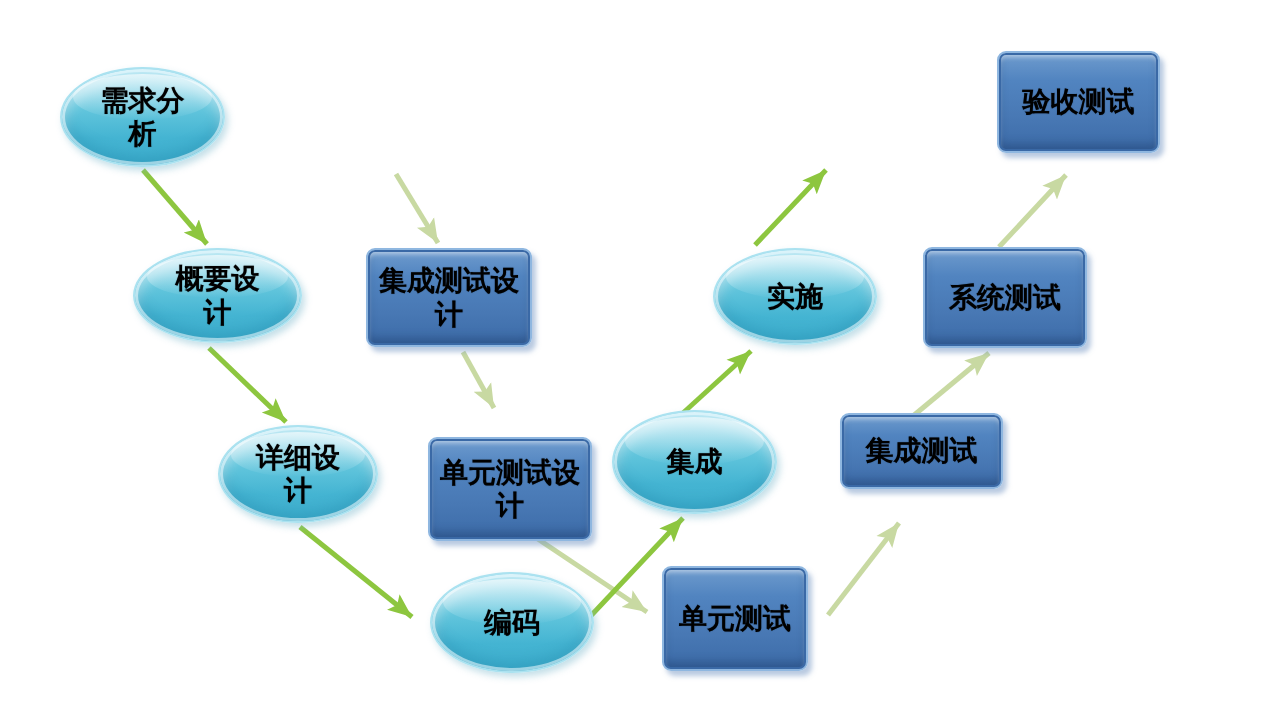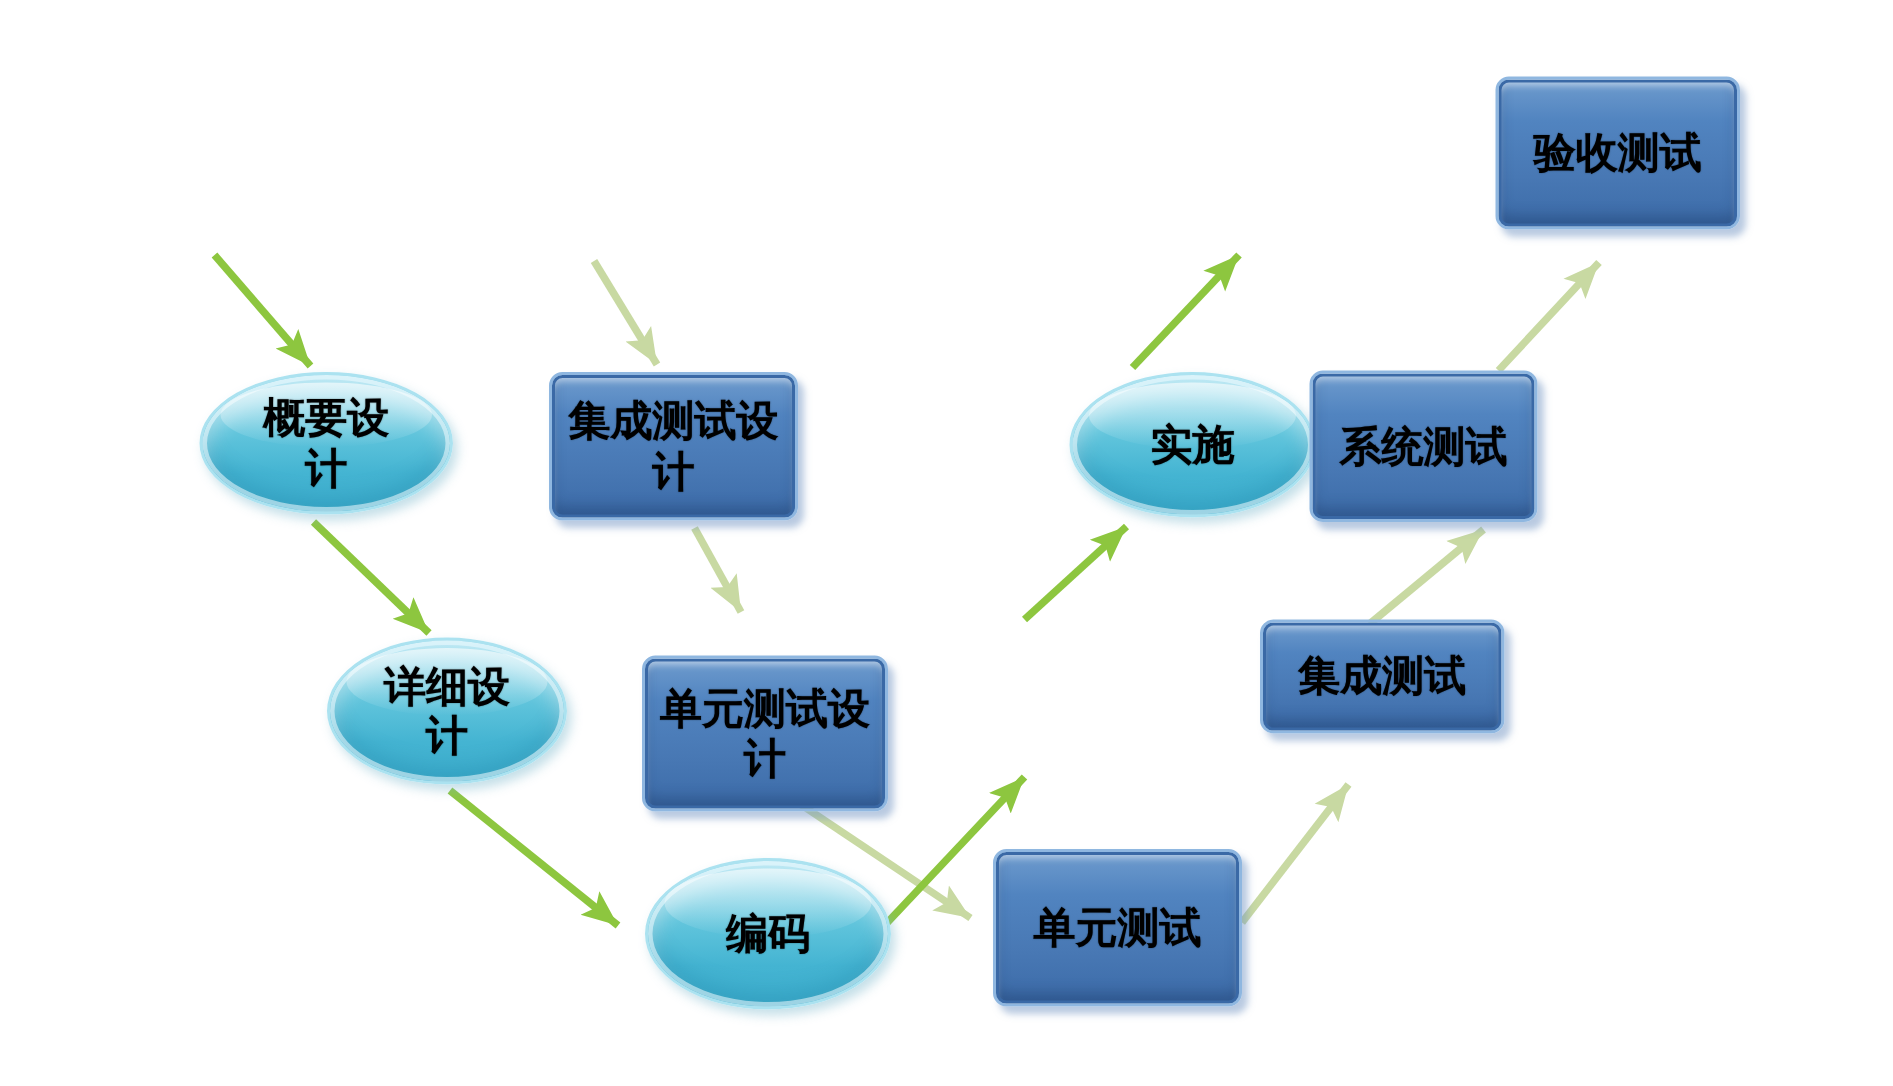--- a/index.html
+++ b/index.html
@@ -70,20 +70,24 @@
     <line class="edge edge-secondary" x1="999" y1="247" x2="1066" y2="175" marker-end="url(#mk-secondary)"></line>
 
     <line class="edge edge-primary" x1="143" y1="170" x2="207" y2="244" marker-end="url(#mk-primary)"></line>
     <line class="edge edge-primary" x1="209" y1="348" x2="286" y2="422" marker-end="url(#mk-primary)"></line>
     <line class="edge edge-primary" x1="300" y1="527" x2="412" y2="617" marker-end="url(#mk-primary)"></line>
     <line class="edge edge-primary" x1="585" y1="622" x2="683" y2="518" marker-end="url(#mk-primary)"></line>
     <line class="edge edge-primary" x1="683" y1="413" x2="751" y2="351" marker-end="url(#mk-primary)"></line>
     <line class="edge edge-primary" x1="755" y1="245" x2="826" y2="170" marker-end="url(#mk-primary)"></line>
   </svg>
 
+  <div class="node ellipse" style="left:60px;top:67px;width:165px;height:100px">
+    <span class="label">需求分
+析</span>
+  </div>
 
 
   <div class="node ellipse" style="left:133px;top:248px;width:169px;height:95px">
     <span class="label">概要设
 计</span>
   </div>
 
   <div class="node rect" style="left:366px;top:248px;width:166px;height:99px">
     <span class="label">集成测试设
 计</span>
@@ -96,34 +100,37 @@
 
   <div class="node rect" style="left:428px;top:437px;width:164px;height:104px">
     <span class="label">单元测试设
 计</span>
   </div>
 
   <div class="node ellipse" style="left:430px;top:572px;width:164px;height:101px">
     <span class="label">编码</span>
   </div>
 
-  <div class="node rect" style="left:662px;top:566px;width:166px;height:105px">
+  <div class="node rect" style="left:662px;top:566px;width:146px;height:105px">
     <span class="label">单元测试</span>
   </div>
 
+  <div class="node ellipse" style="left:612px;top:410px;width:165px;height:104px">
+    <span class="label">集成</span>
+  </div>
 
   <div class="node rect" style="left:840px;top:413px;width:163px;height:76px">
     <span class="label">集成测试</span>
   </div>
 
   <div class="node ellipse" style="left:713px;top:248px;width:164px;height:97px">
     <span class="label">实施</span>
   </div>
 
-  <div class="node rect" style="left:873px;top:247px;width:152px;height:101px">
+  <div class="node rect" style="left:923px;top:247px;width:164px;height:101px">
     <span class="label">系统测试</span>
   </div>
 
 
   <div class="node rect" style="left:997px;top:51px;width:163px;height:102px">
     <span class="label">验收测试</span>
   </div>
 
 </div>
 

